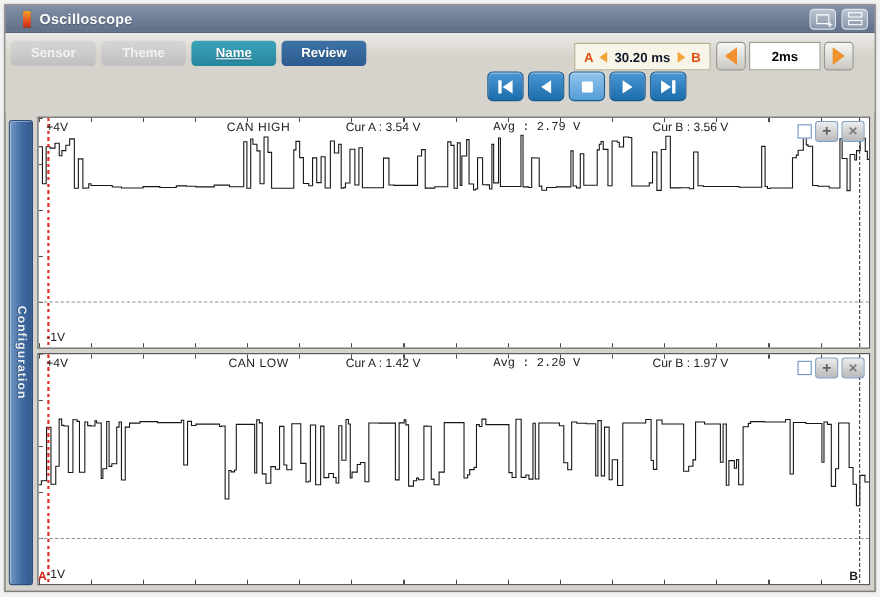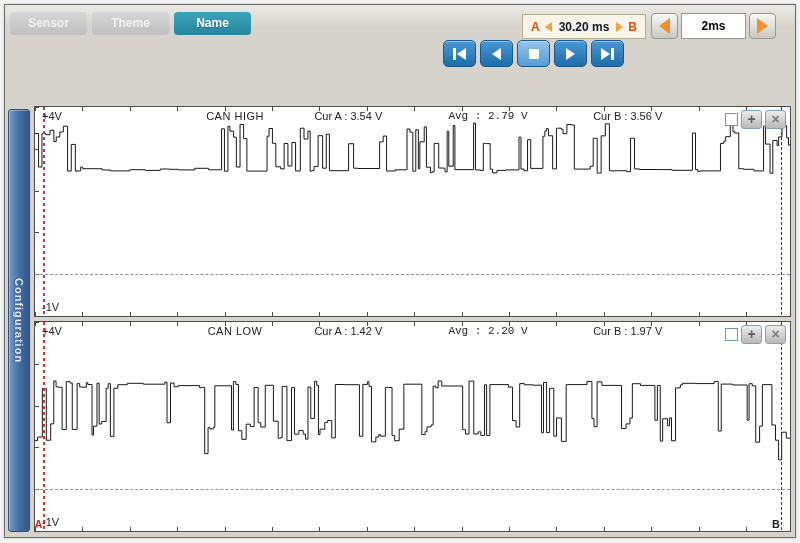--- a/index.html
+++ b/index.html
@@ -27,21 +27,21 @@
   .ic-tile::before, .ic-tile::after { content:""; display:block; width:11px; height:3px; border:1px solid #fff; }
 
   
   .toolbar { position:relative; height:73px; padding:7px 0 0 5px;
              background:linear-gradient(#eceae6,#d6d3cc 30%); }
   .btn-row { display:flex; gap:5px; margin-bottom:6px; }
   .btn { width:77px; height:23px; border:none; border-radius:4px; font:bold 12px/23px "Liberation Sans",sans-serif;
          text-align:center; color:#fff; cursor:pointer; display:flex; align-items:center; justify-content:center;
          text-shadow:0 1px 1px rgba(0,0,0,.25); }
   .btn.disabled { background:linear-gradient(#d6d6d6,#bfbfbf); color:#f2f2f2; text-shadow:none; }
-  .btn.teal  { background:linear-gradient(#3ba4ba,#26869d); }
+  .btn.teal  { background:linear-gradient(#3ba4ba,#26869d);text-decoration:underline; }
   .btn.blue  { background:linear-gradient(#3e73a8,#2c5b8f); }
   .btn.green { background:linear-gradient(#699d2e,#4e7c19); }
   .btn.red   { background:linear-gradient(#c65e56,#a8423c); }
   .spin { display:flex; flex-direction:column; gap:2px; margin-left:7px; }
   .spin i { display:block; width:0; height:0; border-left:3.5px solid transparent; border-right:3.5px solid transparent; }
   .spin .up { border-bottom:4px solid #fff; }
   .spin .dn { border-top:4px solid #fff; }
 
   
   .readout { position:absolute; left:517px; top:9px; width:124px; height:25px;
@@ -114,31 +114,45 @@
 
   .mk { position:absolute; bottom:1px; font:bold 11px/11px "Liberation Sans",sans-serif; }
   .mka { color:#d42315; }
   .mkb { color:#222; }
 </style>
 </head>
 <body>
 
 <div class="window">
 
+  <div class="titlebar">
+    <div class="app-icon"></div>
+    <div class="app-title">Oscilloscope</div>
+    <div class="tb-spacer"></div>
+    <div class="tb-btn">
+      <span class="ic-win"></span>
+    </div>
+    <div class="tb-btn">
+      <span class="ic-tile"></span>
+    </div>
+  </div>
 
   <div class="toolbar">
     <div class="btn-row">
       <div class="btn disabled">
           <span>Sensor</span>
         </div>
       <div class="btn disabled">
           <span>Theme</span>
         </div>
       <div class="btn teal">
           <span>Name</span>
+        </div>
+      <div class="btn blue">
+          <span>Review</span>
         </div>
     </div>
 
     <div class="readout">
       <span class="ab-letter">A</span>
       <span class="tri l"></span>
       <span class="ro-val">30.20 ms</span>
       <span class="tri r"></span>
       <span class="ab-letter">B</span>
     </div>

